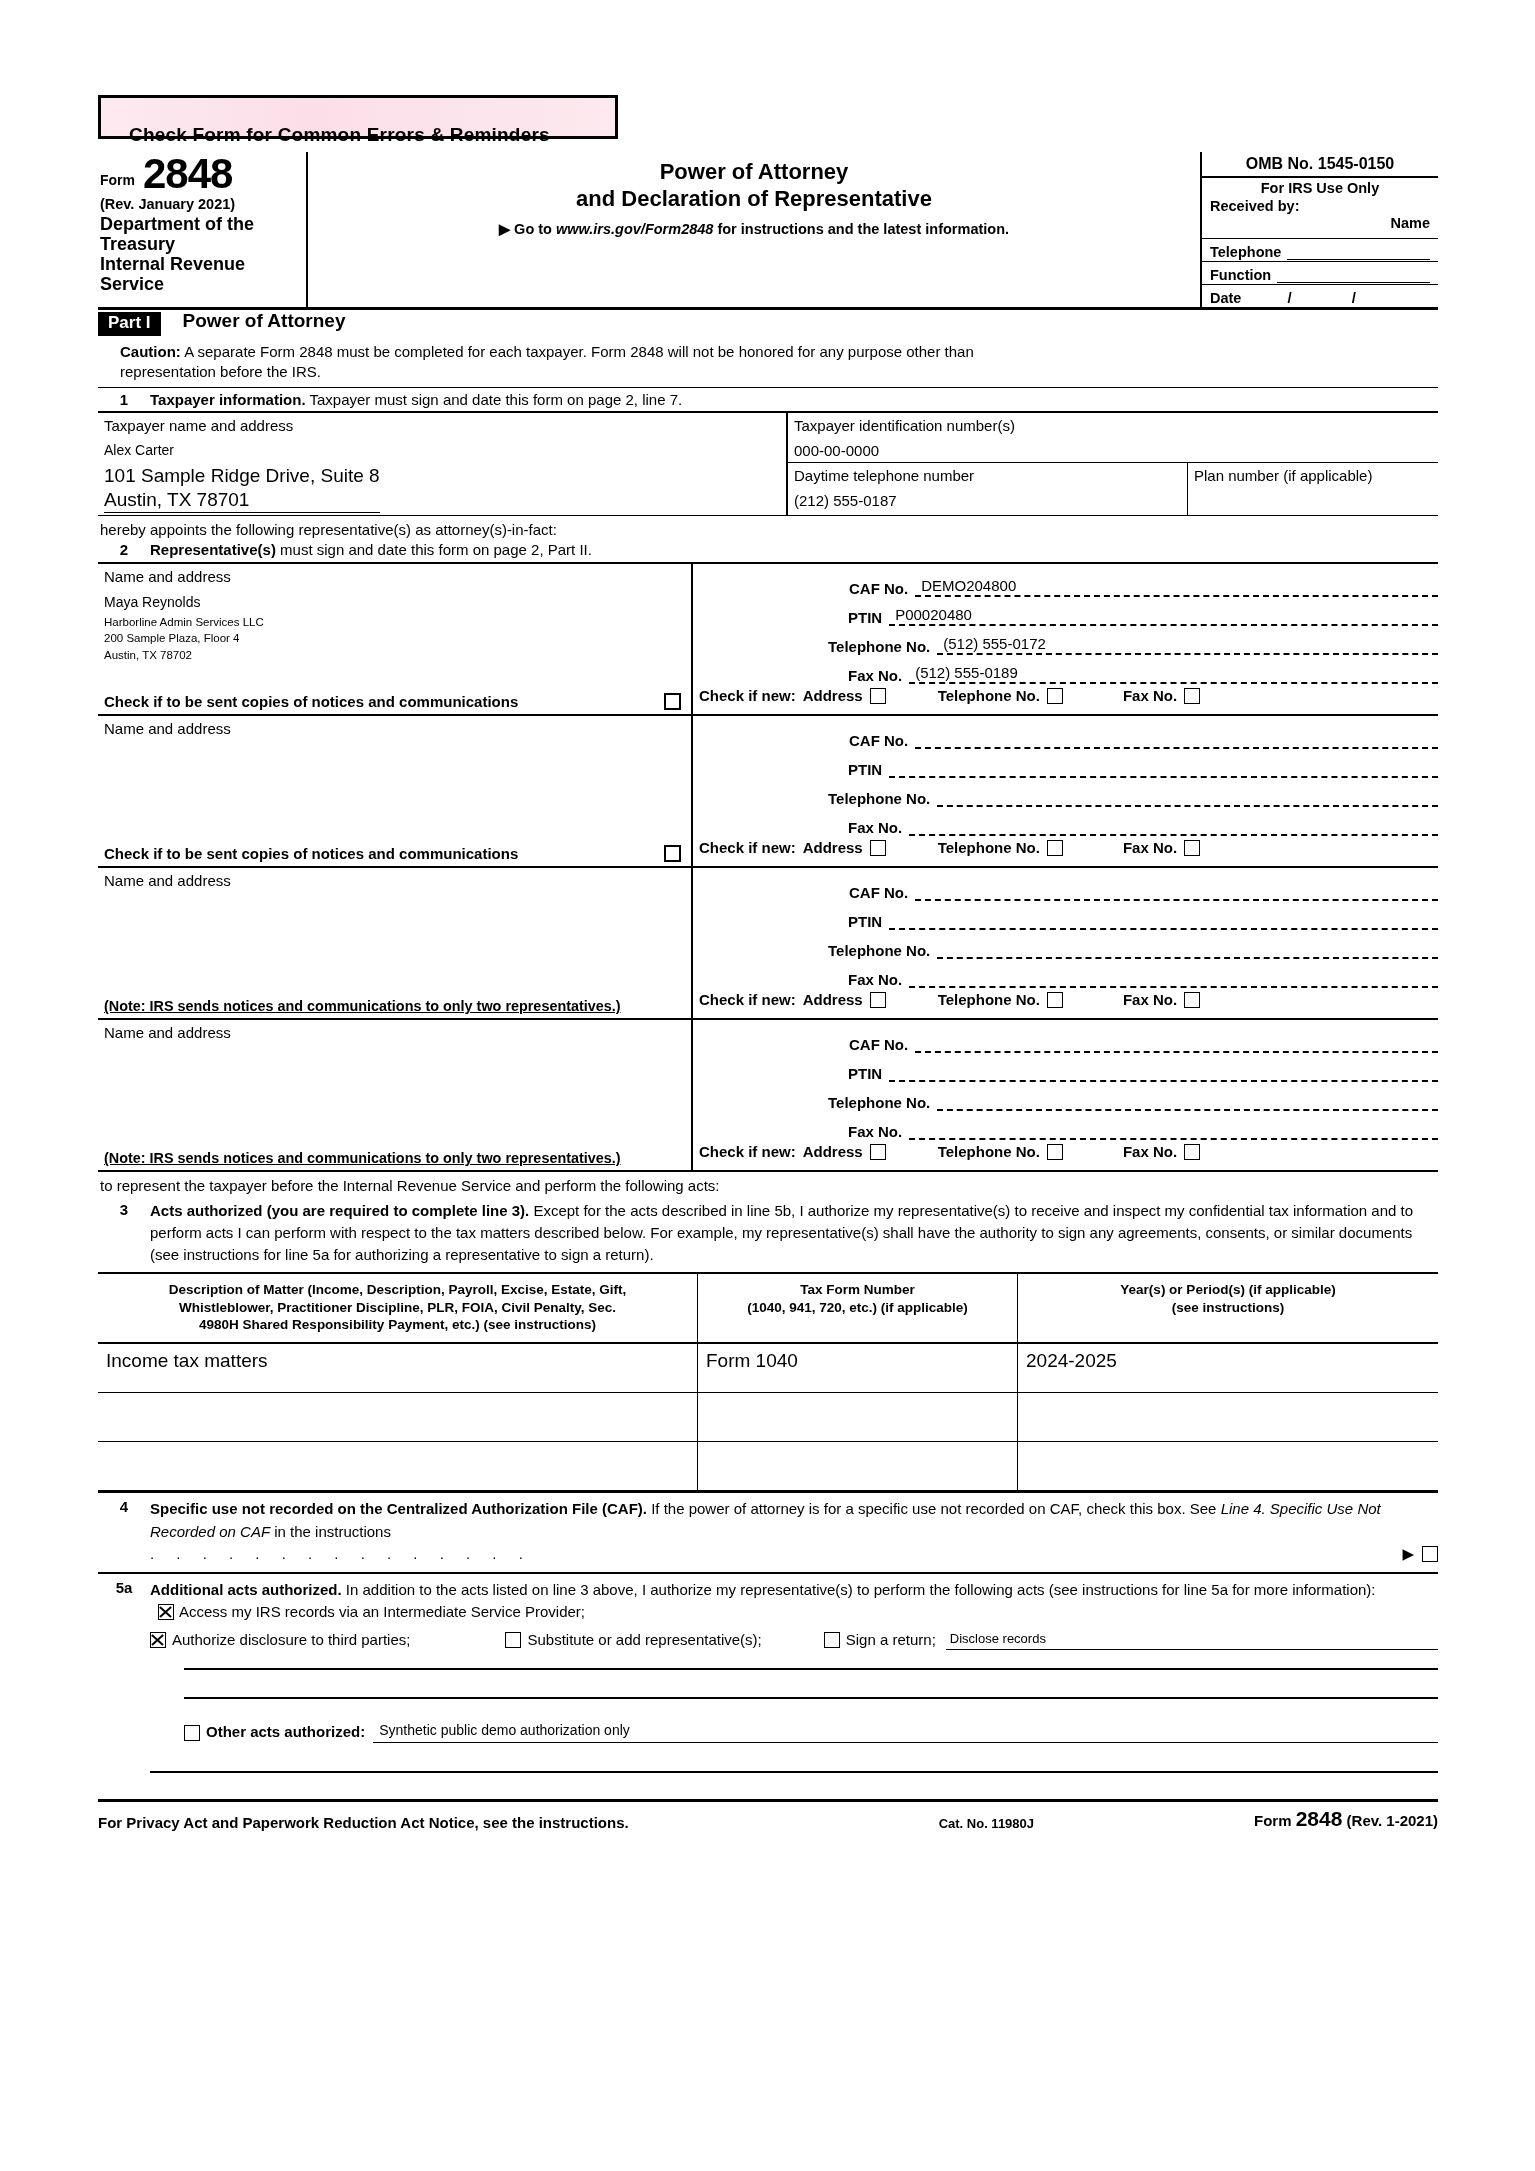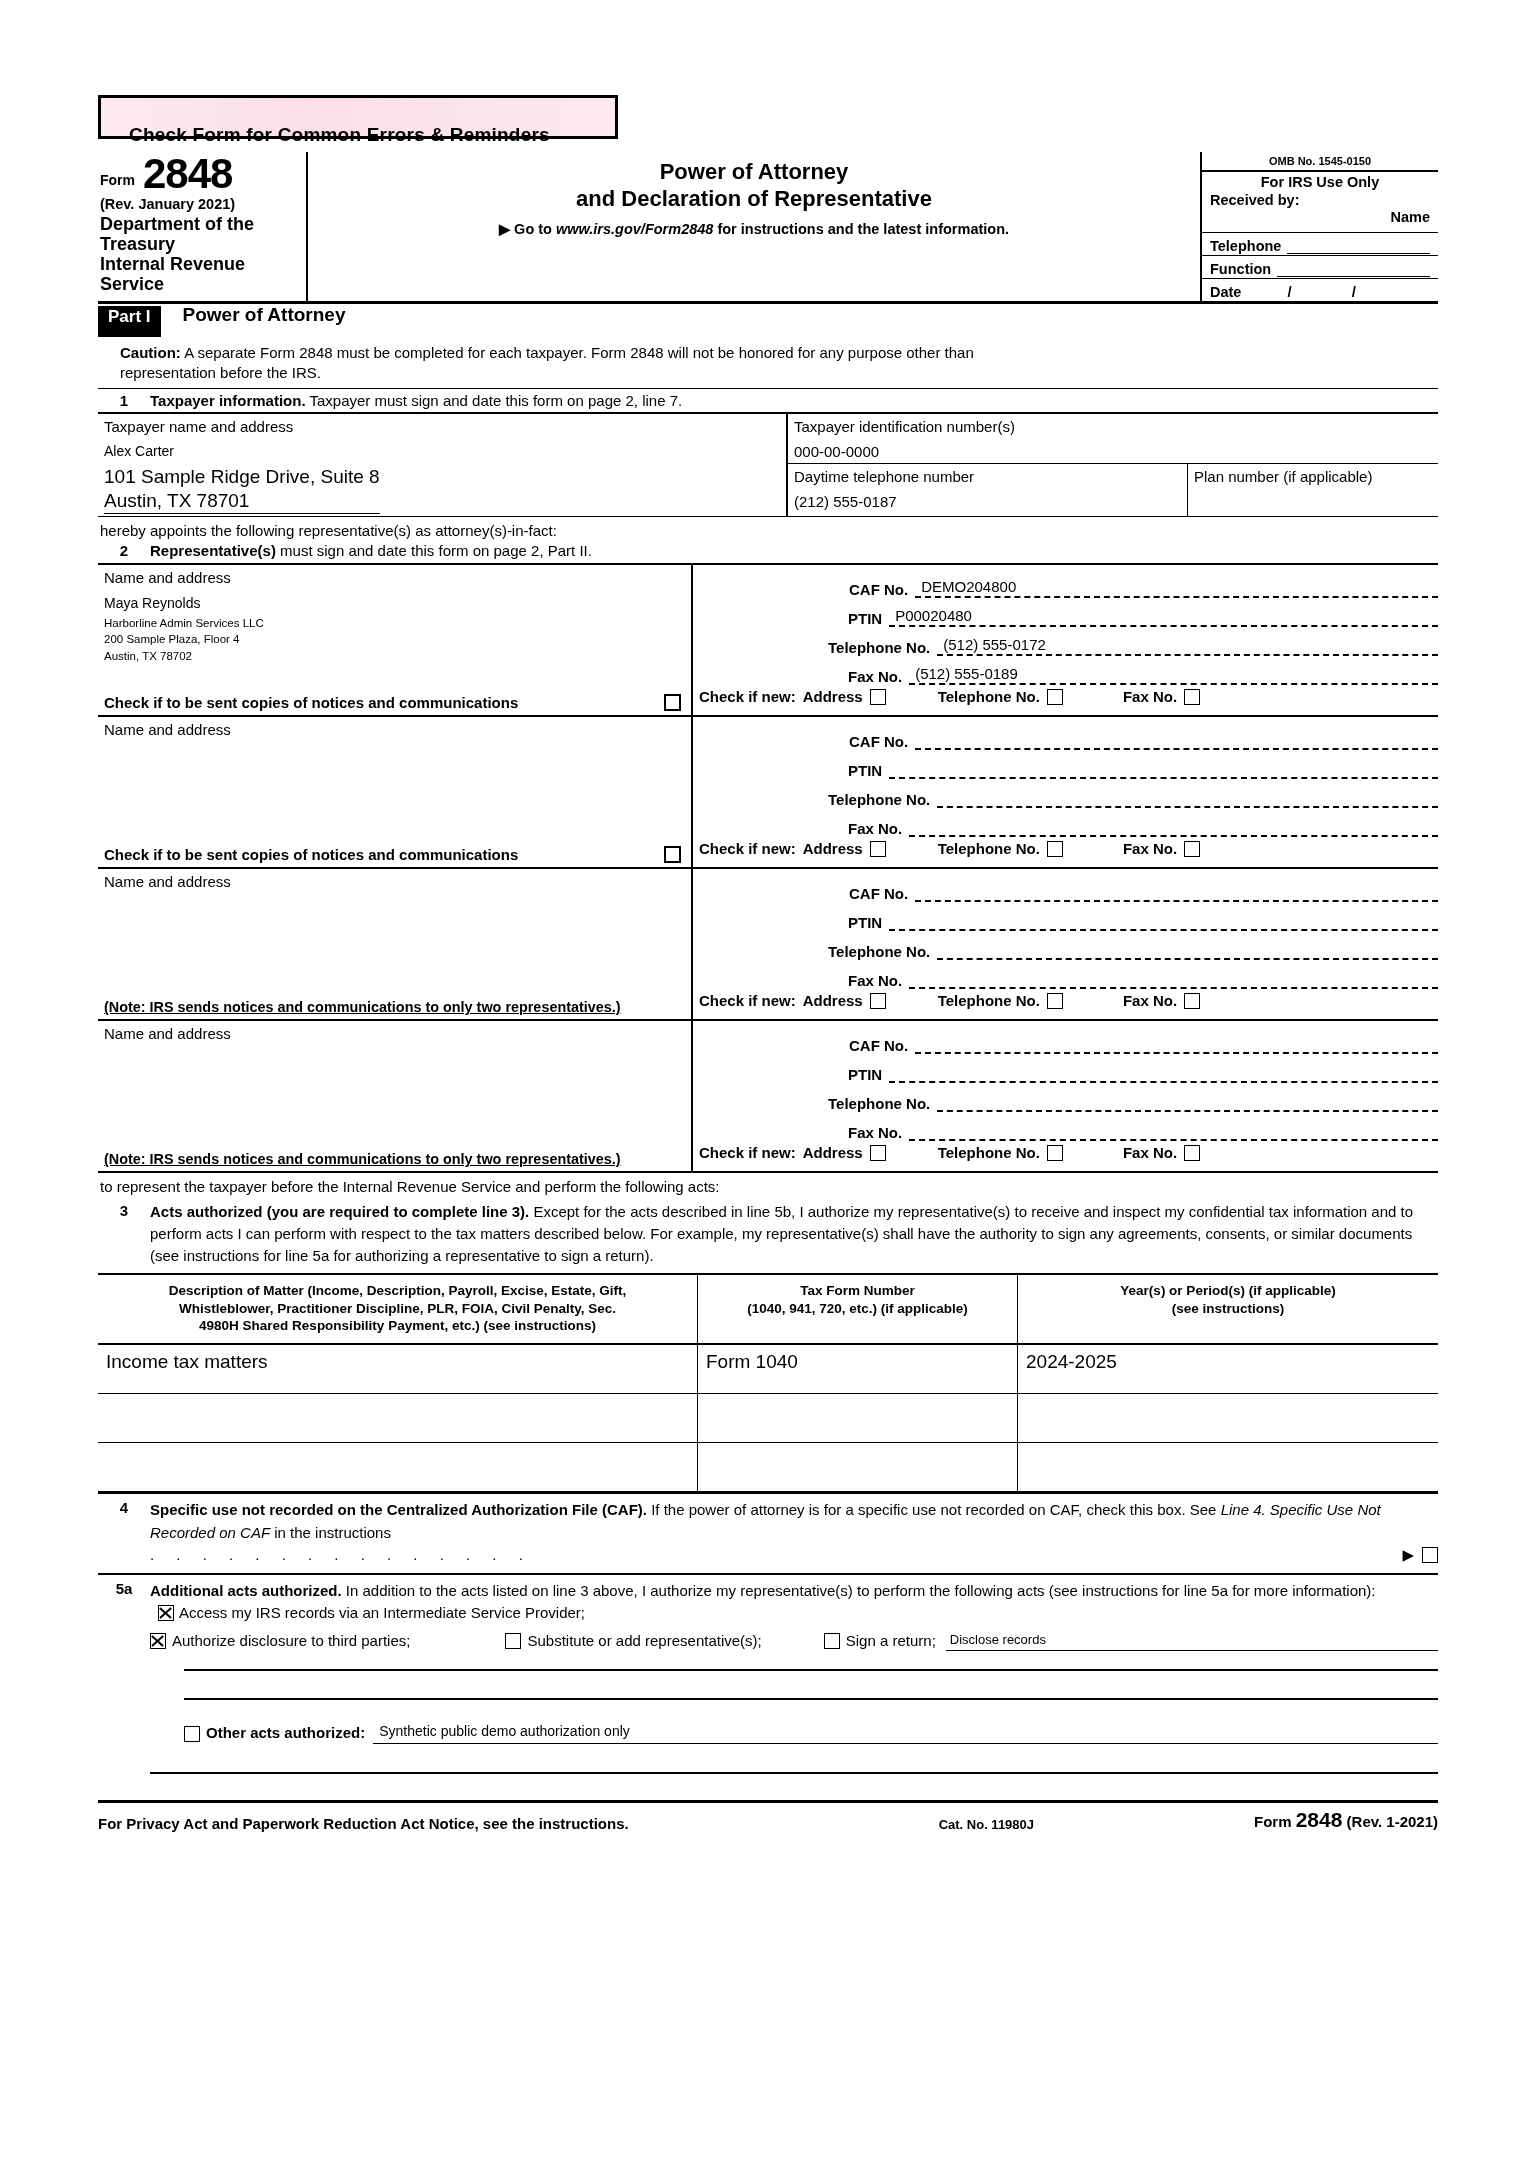--- a/index.html
+++ b/index.html
@@ -47,33 +47,33 @@
   .formword{font-size:14px;font-weight:bold;padding-bottom:6px;}
   .formnum{font-size:42px;font-weight:bold;line-height:.95;letter-spacing:-1px;}
   .revline{font-size:14.5px;font-weight:bold;margin-top:2px;}
   .deptline{font-size:18px;font-weight:bold;line-height:1.12;margin-top:2px;}
 
   .title1{text-align:center;font-size:22px;font-weight:bold;margin-top:3px;}
   .title2{text-align:center;font-size:22px;font-weight:bold;margin-top:1px;}
   .goline{text-align:center;font-size:14.5px;font-weight:bold;margin-top:9px;}
   .goline i{font-style:italic;}
 
-  .omb{font-size:11px;font-weight:bold;text-align:center;padding:3px 0 3px;border-bottom:2px solid #000;}
+  .omb{font-size:16px;font-weight:bold;text-align:center;padding:3px 0 3px;border-bottom:2px solid #000;}
   .irsonly{font-size:14.5px;font-weight:bold;text-align:center;padding:2px 0 1px;}
   .recv{font-size:14.5px;font-weight:bold;padding:1px 0 1px 8px;}
   .rrow{display:flex;align-items:flex-end;padding:0 8px 1px 8px;border-top:1px solid #000;height:23px;box-sizing:border-box;}
   .rrow.nb{border-top:none;flex-direction:column;}
   .rlab{font-size:14.5px;font-weight:bold;white-space:nowrap;}
   .rline{flex:1;border-bottom:1.5px solid #000;margin-left:6px;height:15px;}
   .dates{flex:1;text-align:center;font-size:15px;font-weight:bold;letter-spacing:28px;}
 
   
   .partrow{display:flex;align-items:flex-start;border-bottom:1px solid #000;}
   .partI{display:flex;flex:1;padding-bottom:4px;}
-  .parttag{background:#000;color:#fff;font-weight:bold;font-size:17px;padding:1px 10px 2px;height:31px;box-sizing:border-box;margin-top:2px;text-align:center;}
+  .parttag{background:#000;color:#fff;font-weight:bold;font-size:17px;padding:1px 10px 2px;height:24px;box-sizing:border-box;margin-top:2px;text-align:center;}
   .parttitle{font-size:19px;font-weight:bold;margin-left:22px;}
   .caution{font-size:15px;margin-left:22px;margin-top:6px;line-height:1.35;max-width:880px;}
   .caution b{font-weight:bold;}
 
   .numline{display:flex;font-size:15px;border-bottom:2px solid #000;padding:3px 0 3px;}
   .numline .n{width:52px;text-align:center;font-weight:bold;}
   .numline b{font-weight:bold;}
 
   
   .tpblock{display:flex;border-bottom:1px solid #000;}

